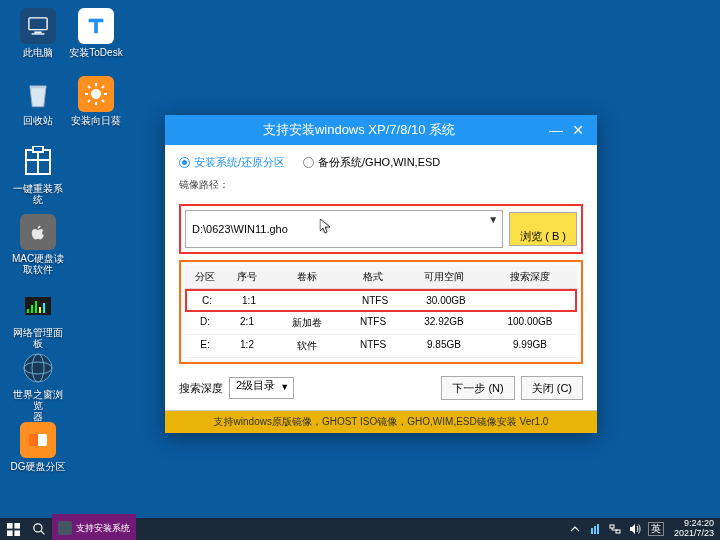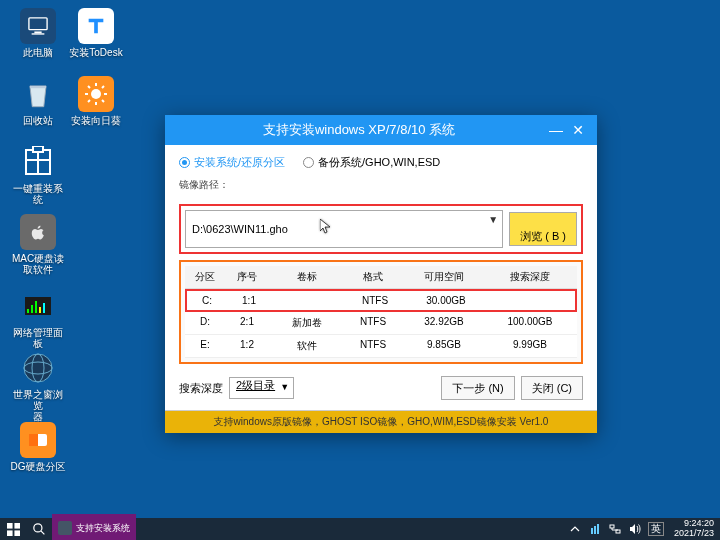--- a/index.html
+++ b/index.html
@@ -46,21 +46,21 @@
 .table { border: 2px solid #f97316; padding: 4px; background: #fafafa; }
 .thead { display: flex; background: #f4f4f4; border-bottom: 1px solid #ddd; font-size: 10px; }
 .thead > div, .trow > div { text-align: center; padding: 4px 2px; }
 .c1 { width: 40px; } .c2 { width: 44px; } .c3 { width: 76px; } .c4 { width: 56px; } .c5 { width: 86px; } .c6 { width: 86px; }
 .trow { display: flex; font-size: 10px; border-bottom: 1px solid #eee; }
 .trow.sel { border: 2px solid #e33; background: #fff; }
 .tbody { background: #fff; }
 
 .footer-row { display: flex; align-items: center; margin-top: 12px; gap: 6px; }
 .footer-row .lbl { font-size: 11px; }
-.depth-sel { border: 1px solid #aaa; height: 22px; padding: 0 18px 0 6px; font-size: 11px; position: relative; background: #fff; text-decoration: underline; }
+.depth-sel { border: 1px solid #aaa; height: 22px; padding: 0 18px 0 6px; font-size: 11px; position: relative; background: #fff; }
 .depth-sel::after { content: "▼"; position: absolute; right: 4px; top: 4px; font-size: 9px; }
 .spacer { flex: 1; }
 .btn { border: 1px solid #aaa; height: 24px; padding: 0 10px; background: #f8f8f8; cursor: pointer; font-size: 11px; }
 
 .statusbar { background: #eab308; padding: 4px 0; text-align: center; font-size: 10px; color: #333; border-top: 1px solid #ccc; }
 
 .cursor-arrow { position: absolute; left: 320px; top: 219px; width: 12px; height: 16px; pointer-events: none; }
 .cursor-arrow svg { filter: drop-shadow(0 0 1px rgba(0,0,0,.5)); }
 
 

